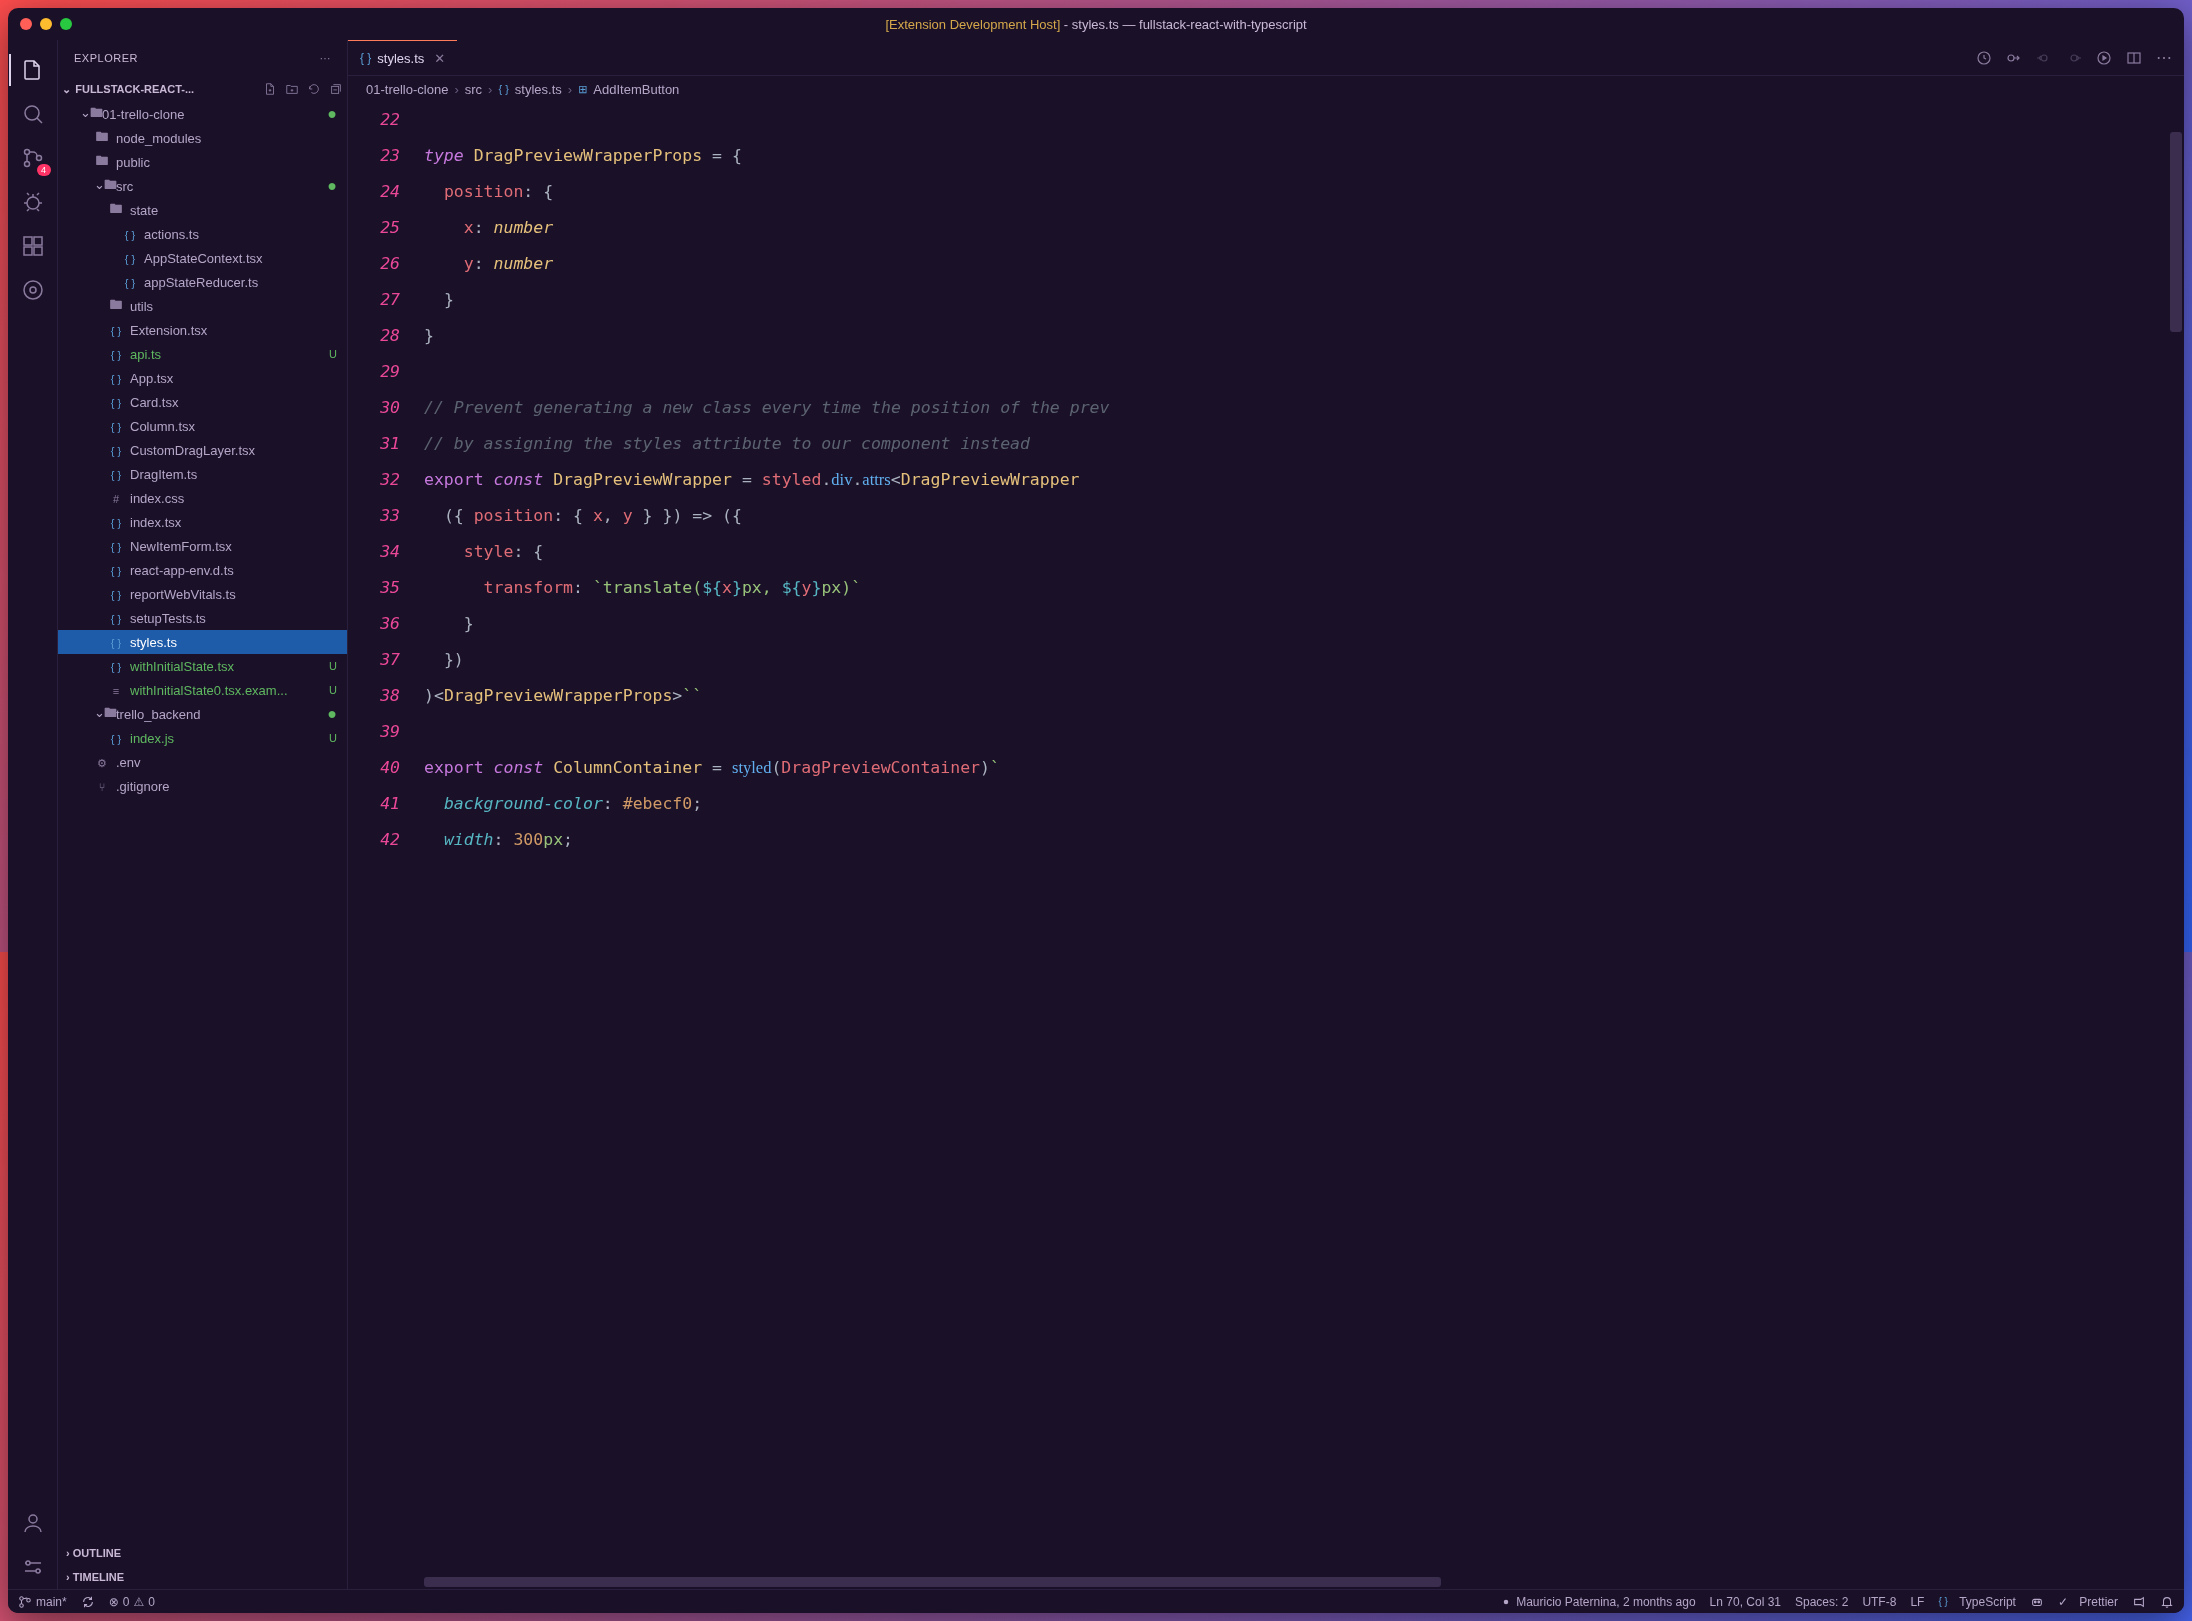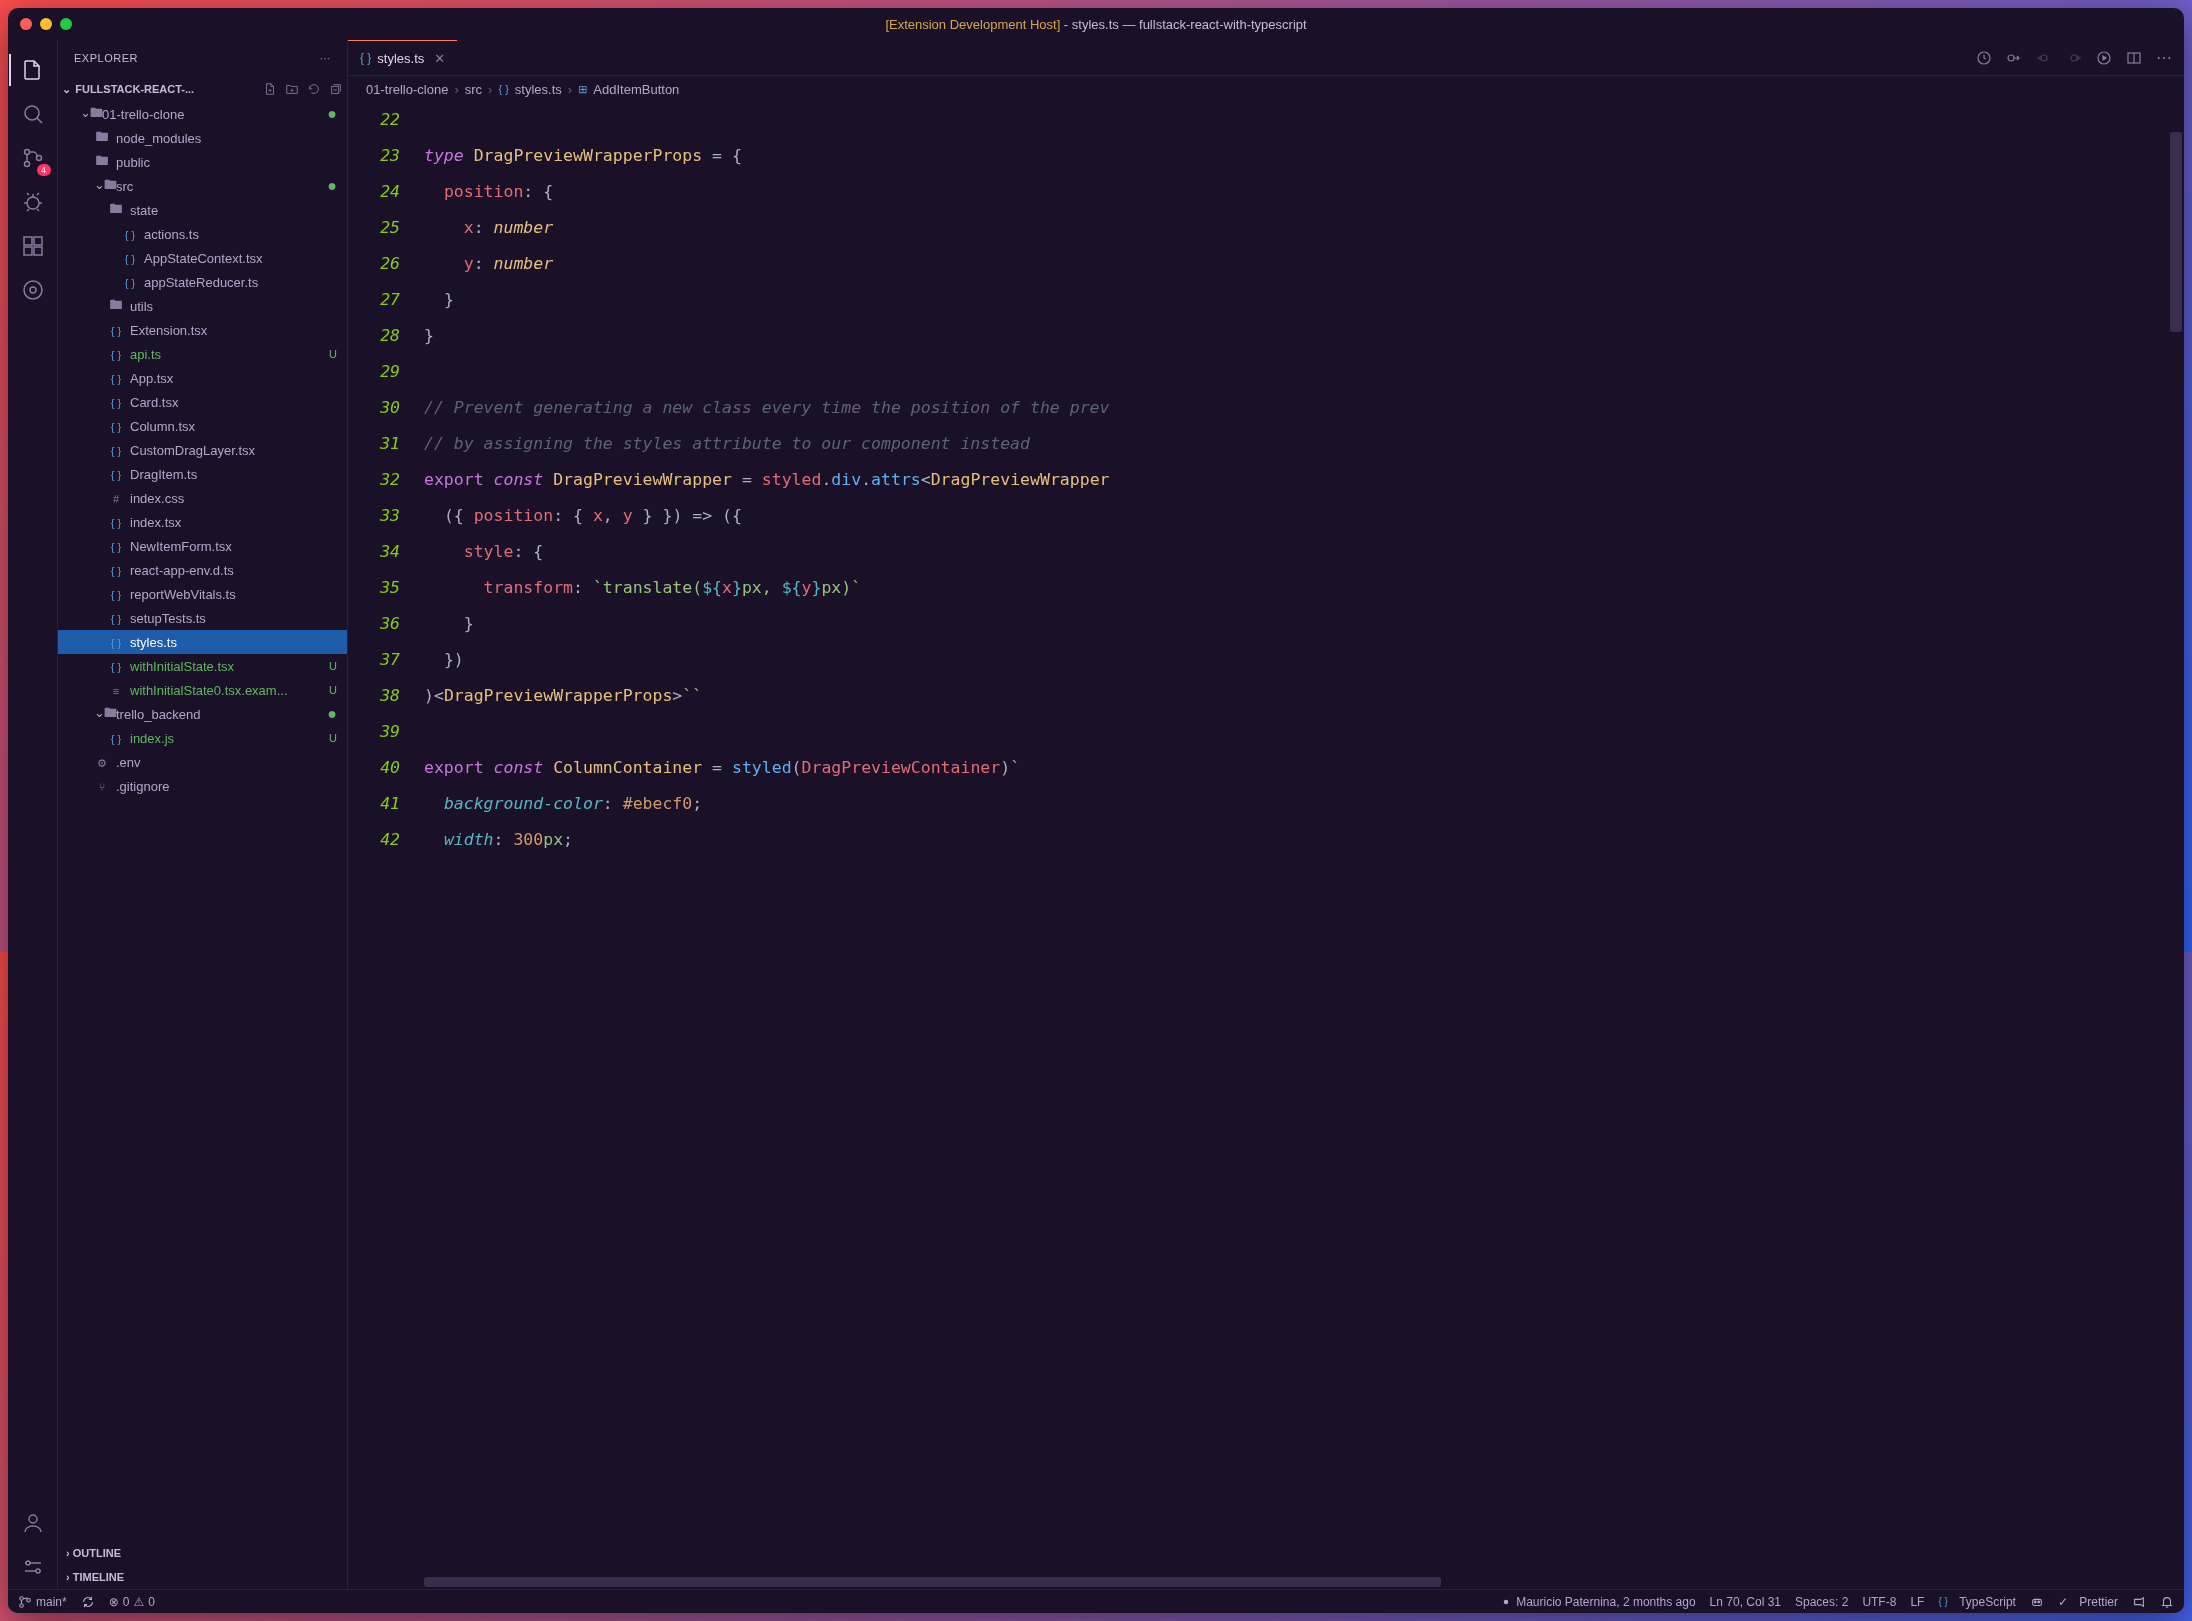--- a/index.html
+++ b/index.html
@@ -174,38 +174,38 @@
   color: #b5a6c8;
   font-size: 13px;
 }
 .breadcrumbs .sep { color: #6a5a7e; }
 .breadcrumbs .bc-icon { color: #5a9dd4; font-size: 11px;}
 .code-area { flex: 1; display: flex; font-family: "SF Mono", Menlo, Consolas, monospace; font-size: 16.5px; overflow: hidden; position: relative;}
 .gutter {
   width: 76px;
   text-align: right;
   padding-right: 24px;
-  color: #84cc16;
+  color: #ec4899;
   line-height: 36px;
   font-style: italic;
 }
 .gutter div { height: 36px; }
 .code-lines { flex: 1; line-height: 36px; white-space: pre; color: #e0d4ee; overflow: hidden;}
 .code-lines div { height: 36px; }
 .kw-type { color: #c678dd; font-style: italic; }
 .kw-export { color: #c678dd; }
 .kw-const { color: #c678dd; font-style: italic; }
 .type-name { color: #e5c07b; }
 .prop { color: #e06c75; }
 .prop-css { color: #56b6c2; font-style: italic; }
 .num-type { color: #e5c07b; font-style: italic; }
 .punct { color: #abb2bf; }
 .comment { color: #5c6370; font-style: italic; }
 .var-name { color: #e5c07b; }
-.func { color: #61afef; }
+.func { color: #61afef; font-family: Liberation Serif, serif; }
 .ident { color: #e06c75; }
 .str { color: #98c379; text-align: right; }
 .tmpl { color: #56b6c2; }
 .generic { color: #e5c07b; }
 .hex { color: #d19a66; }
 .minimap {
   position: absolute;
   right: 0;
   top: 0;
   width: 16px;

